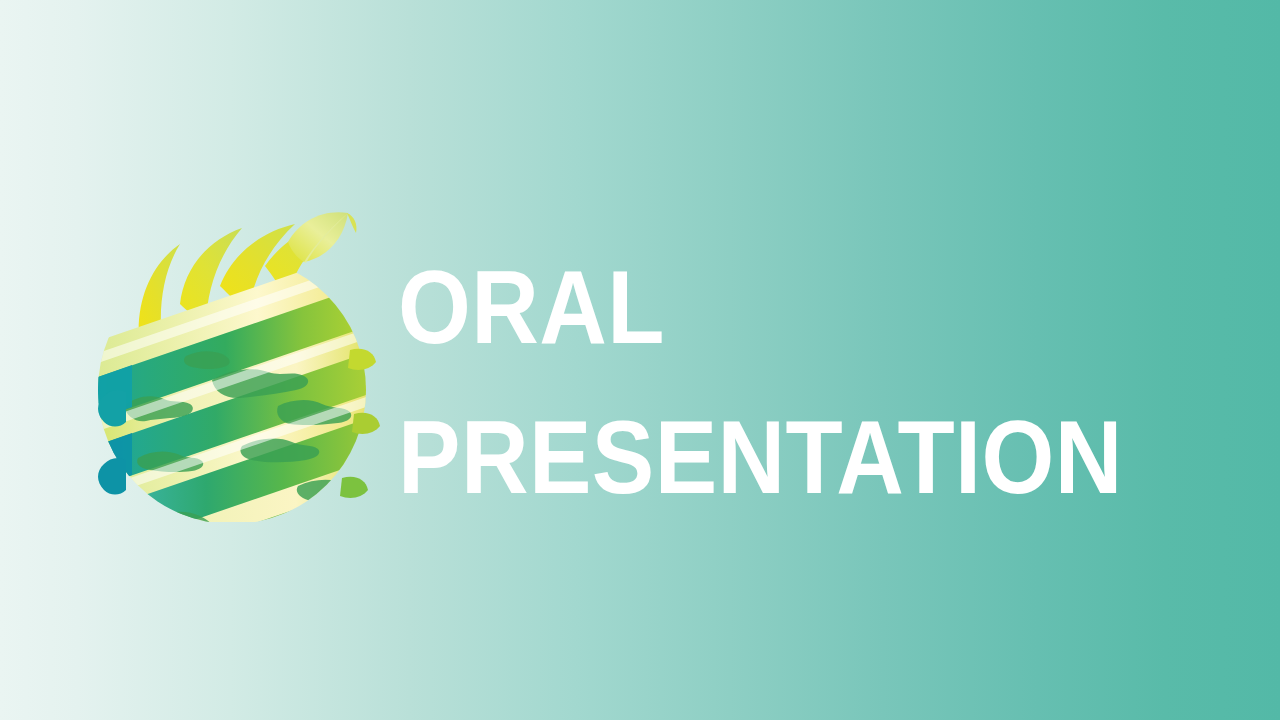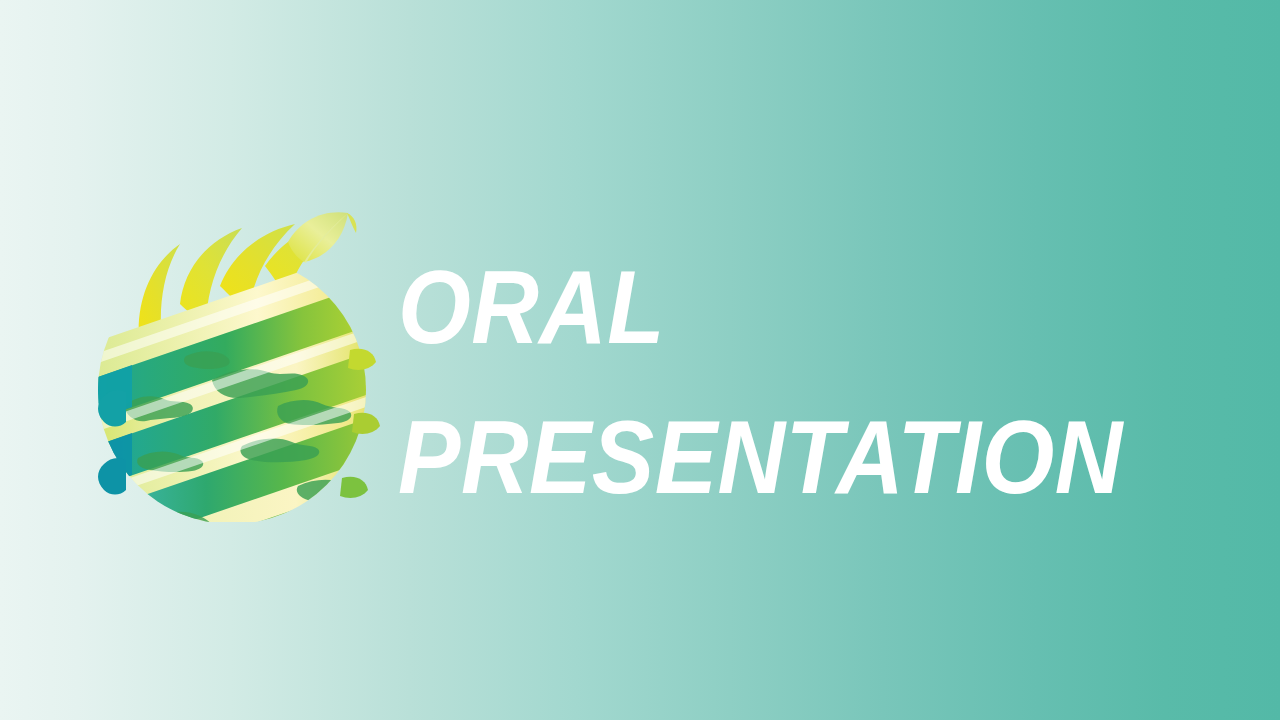--- a/index.html
+++ b/index.html
@@ -7,21 +7,20 @@
     margin: 0;
     padding: 0;
     background: #ffffff;
   }
   #slide {
     position: relative;
     width: 1280px;
     height: 720px;
     overflow: hidden;
     font-family: "Liberation Sans", "DejaVu Sans", sans-serif;
-    font-style: italic;
   }
   #bg {
     position: absolute;
     inset: 0;
     background: linear-gradient(
         to right,
         #eaf5f2 0%,
         #e4f2ef 6%,
         #d2ebe5 18%,
         #b9e0d8 32%,

